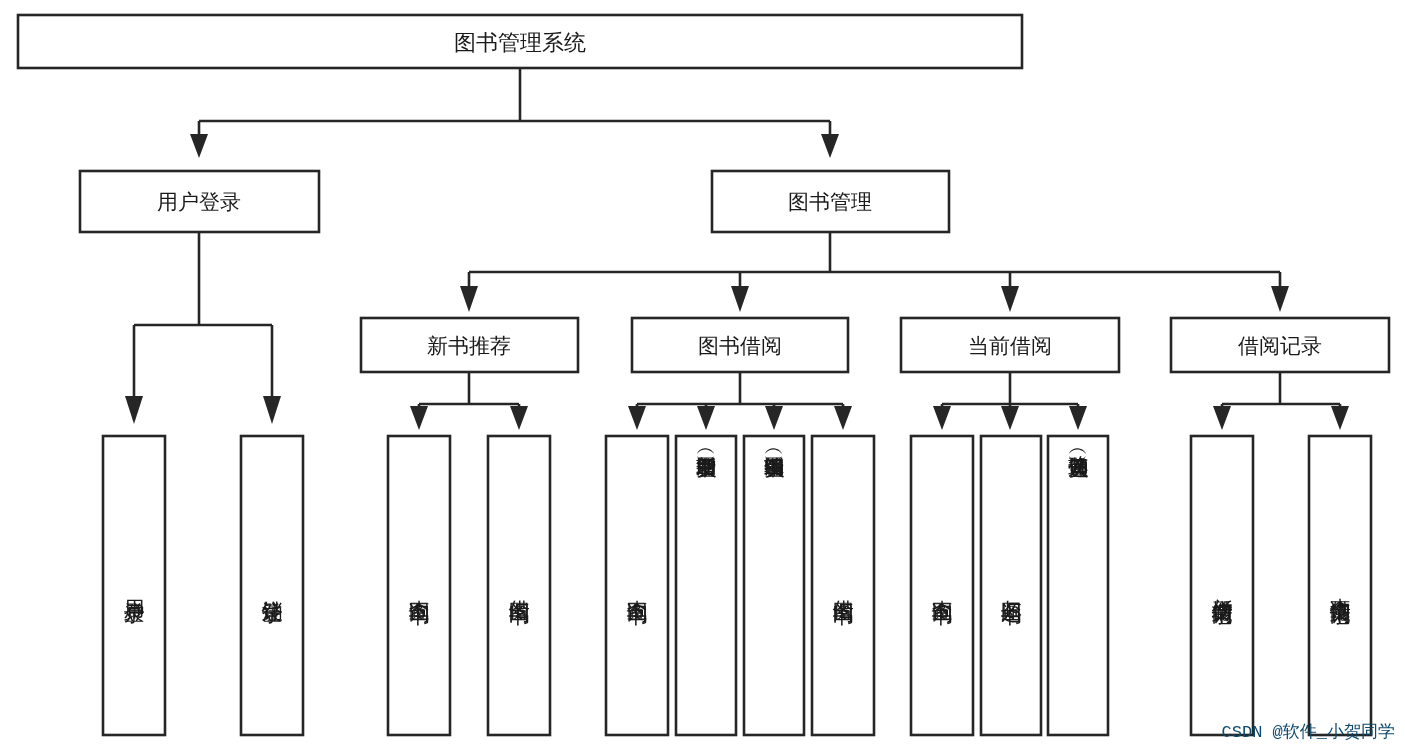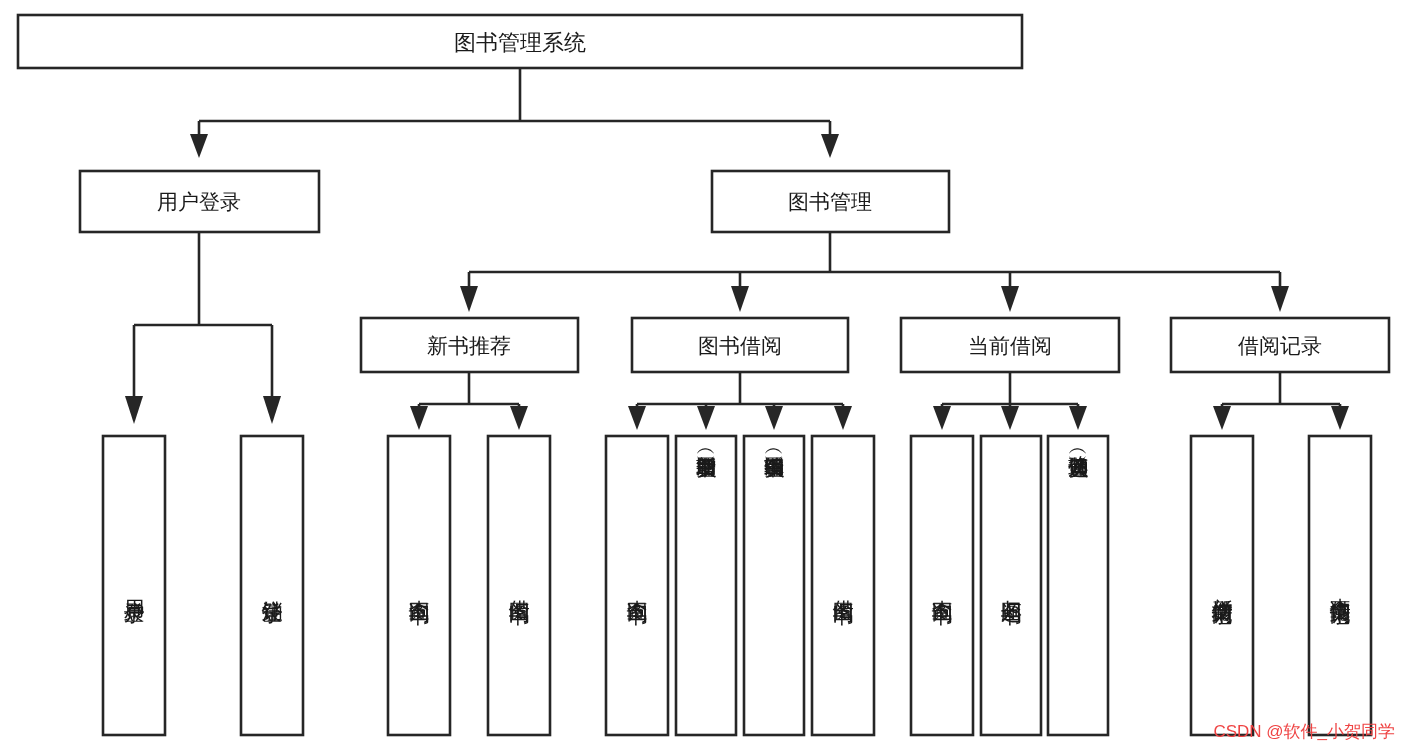--- a/index.html
+++ b/index.html
@@ -74,23 +74,23 @@
     text-align: center;
   }
   .vert-label.tight {
     font-size: 20px;
     letter-spacing: 0.5px;
   }
   #watermark {
     position: absolute;
     right: 10px;
     bottom: 4px;
-    font-family: Liberation Sans, sans-serif;
+    font-family: Liberation Mono, monospace;
     font-size: 17px;
-    color: #ef4444;
+    color: #0c4a6e;
     white-space: nowrap;
     user-select: none;
   }
 </style>
 </head>
 <body>
 
 <div id="diagram-root">
 
   <svg id="flow-svg" viewBox="0 0 1405 747">

